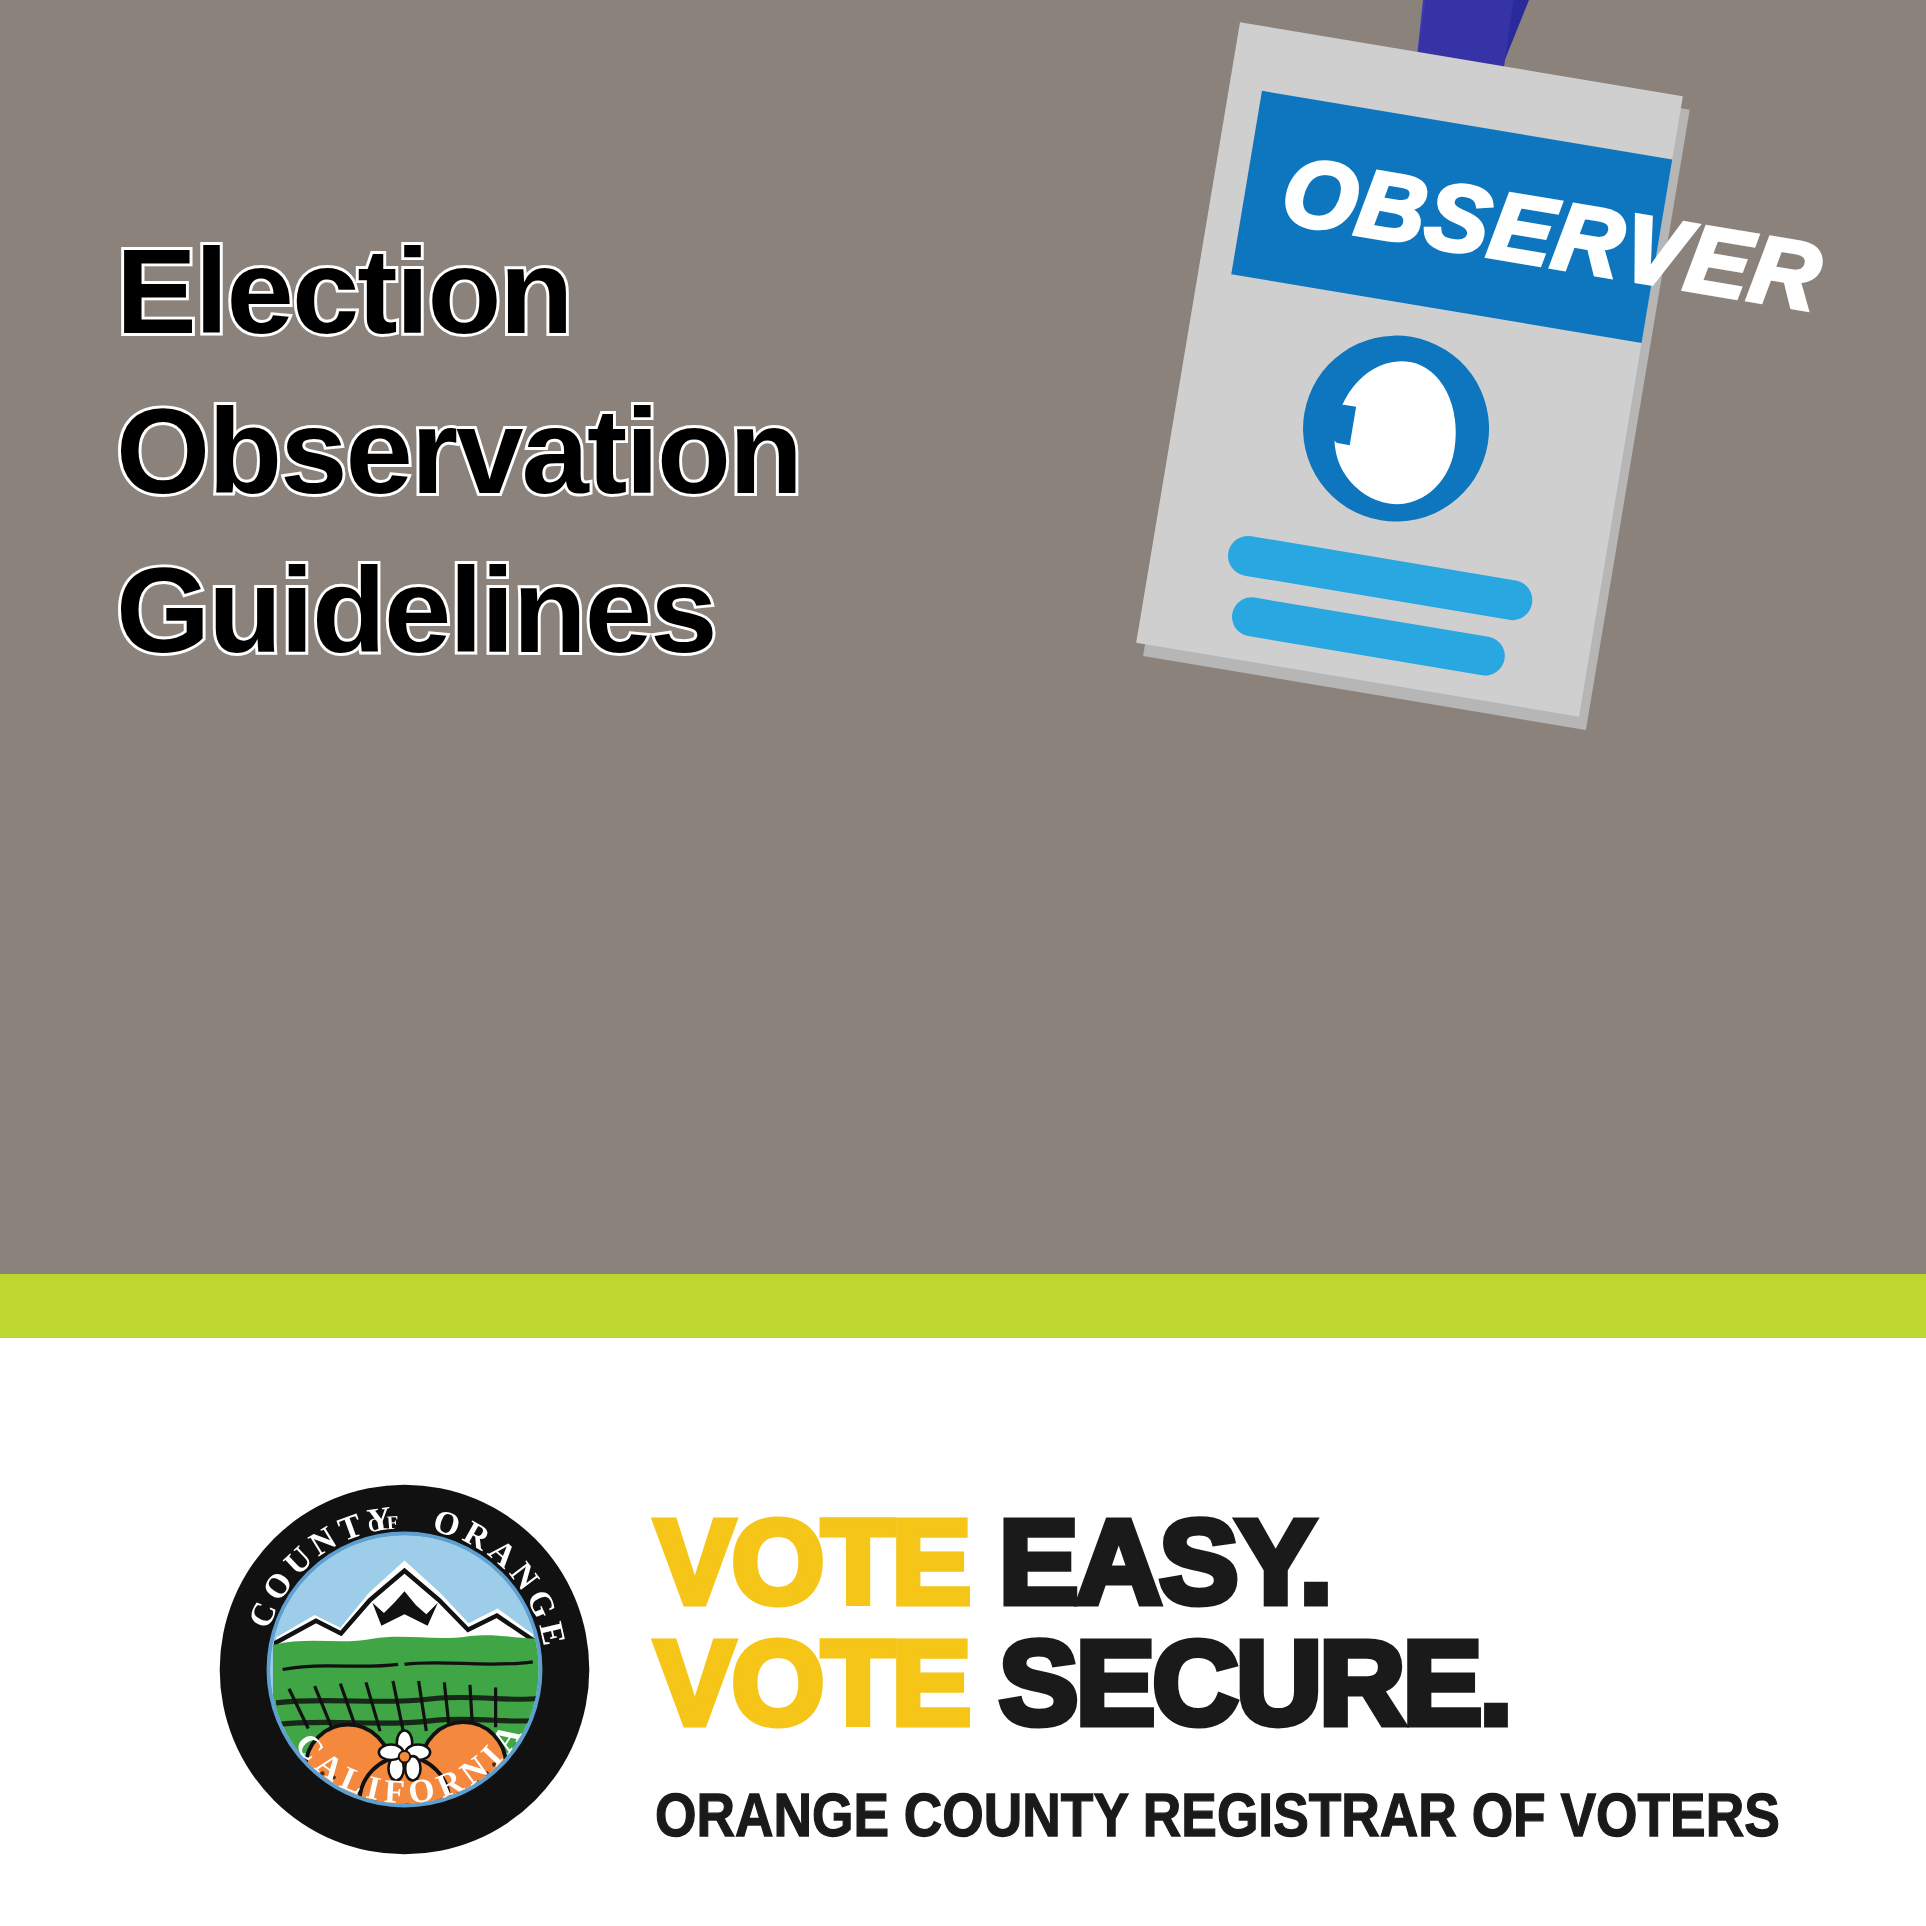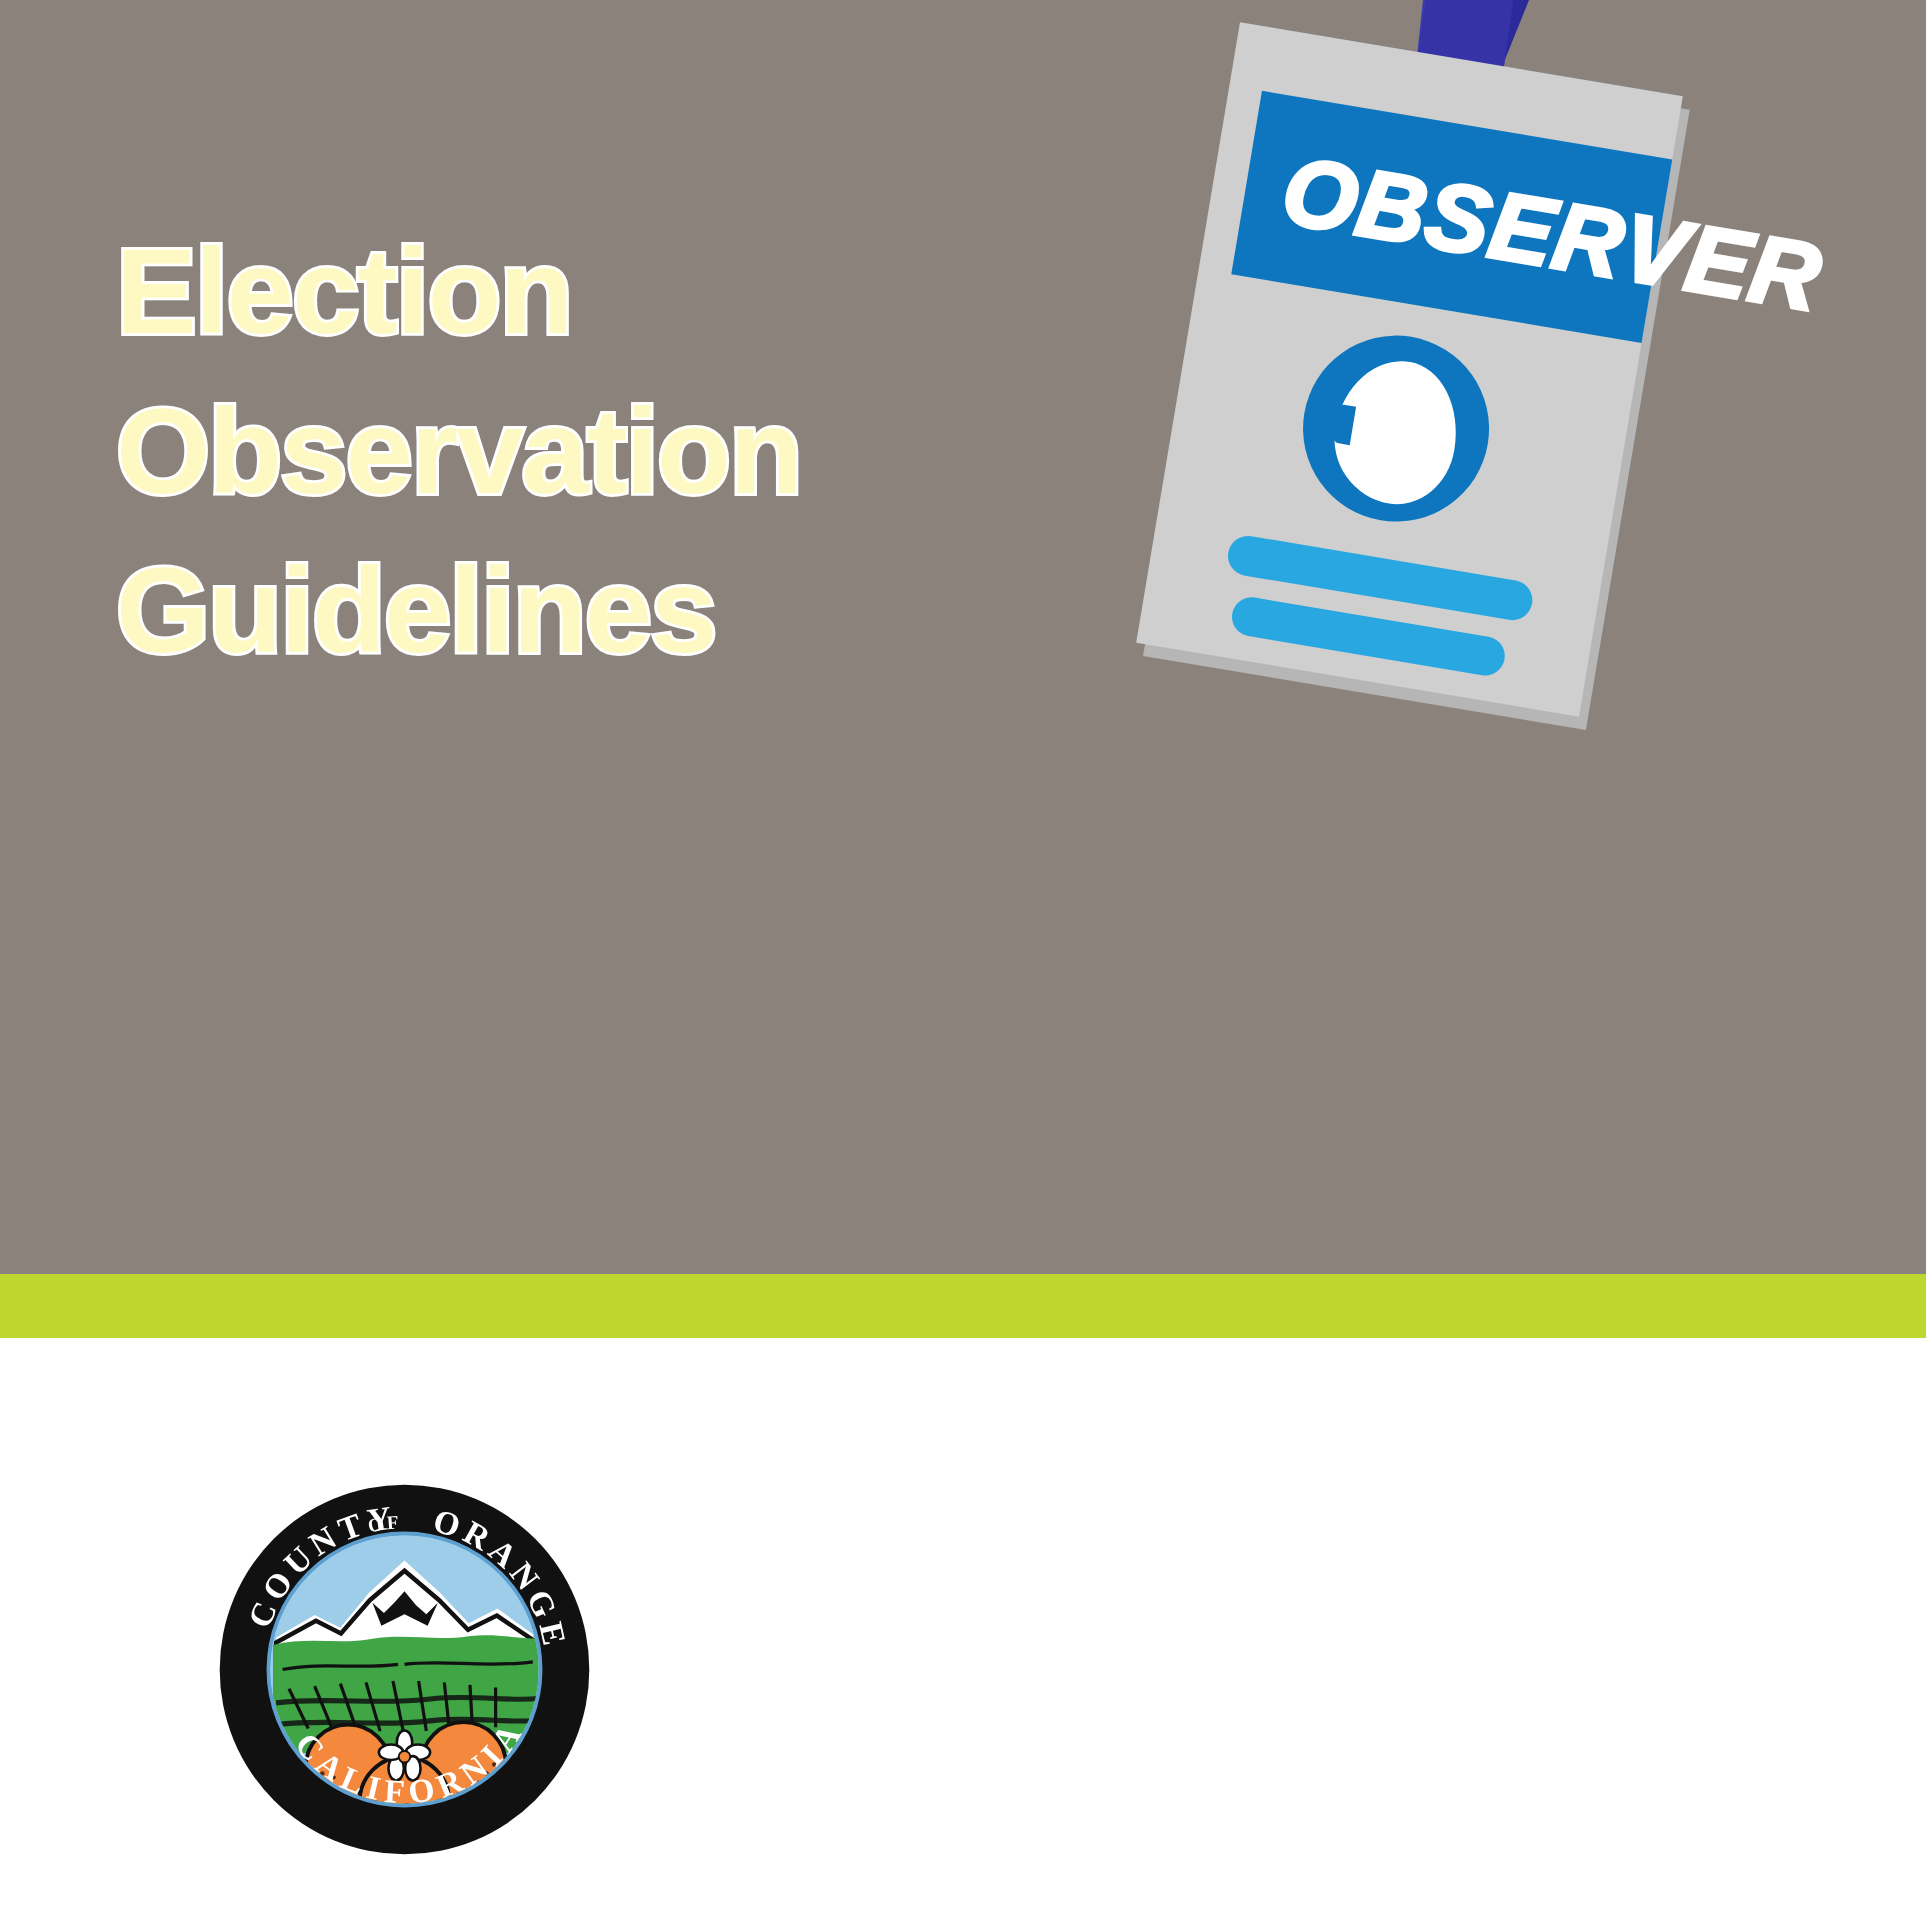--- a/index.html
+++ b/index.html
@@ -21,21 +21,21 @@
     position:absolute;left:0;top:0;
     width:1926px;height:1274px;
     background:#8B827C;
     overflow:hidden;
   }
 
   .hero-title{
     position:absolute;
     left:116px;top:212px;
     width:1053px;
-    color:#fef9c3;
+    color:#000000;
     font-family:"Liberation Sans", sans-serif;
     font-weight:700;
     font-size:121px;
     line-height:1.32;
     letter-spacing:-1.9px;
     -webkit-text-stroke:5.8px #ffffff;
     paint-order:stroke fill;
     white-space:pre-line;
   }
 
@@ -368,16 +368,28 @@
         </text>
         <text font-family="Liberation Serif, serif" font-size="52" font-weight="700" fill="#ffffff" letter-spacing="8">
           <textPath href="#arcTop" startOffset="56%">ORANGE</textPath>
         </text>
         <text font-family="Liberation Serif, serif" font-size="52" font-weight="700" fill="#ffffff" letter-spacing="10">
           <textPath href="#arcBot" startOffset="19%">CALIFORNIA</textPath>
         </text>
       </svg>
     </div>
 
+    <div class="lockup">
+
+      <div class="slogan-line">
+        <span class="yellow">VOTE</span><span>&nbsp;</span><span class="black">EASY.</span>
+      </div>
+
+      <div class="slogan-line">
+        <span class="yellow">VOTE</span><span>&nbsp;</span><span class="black">SECURE.</span>
+      </div>
+
+      <div class="registrar">ORANGE COUNTY REGISTRAR OF VOTERS</div>
+    </div>
 
   </div>
 </div>
 
 
 </body></html>

